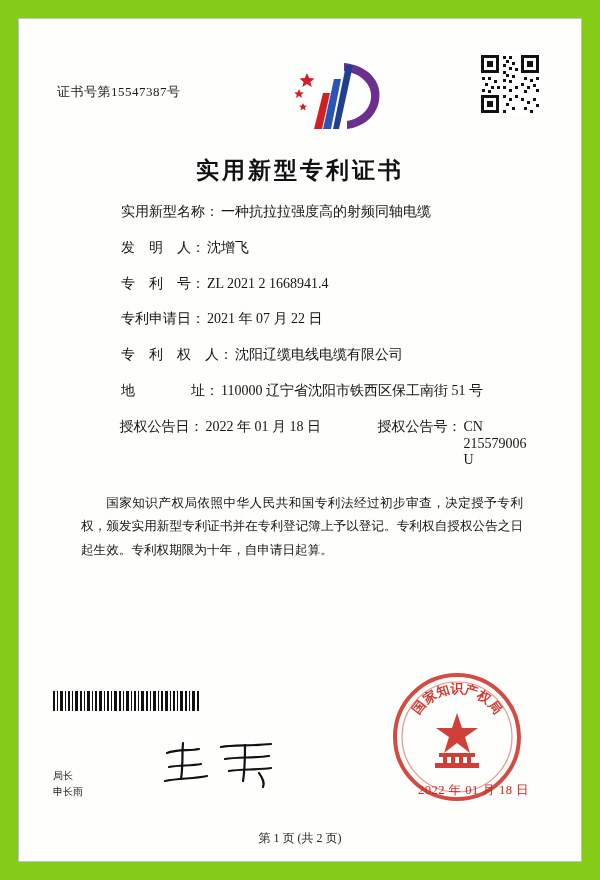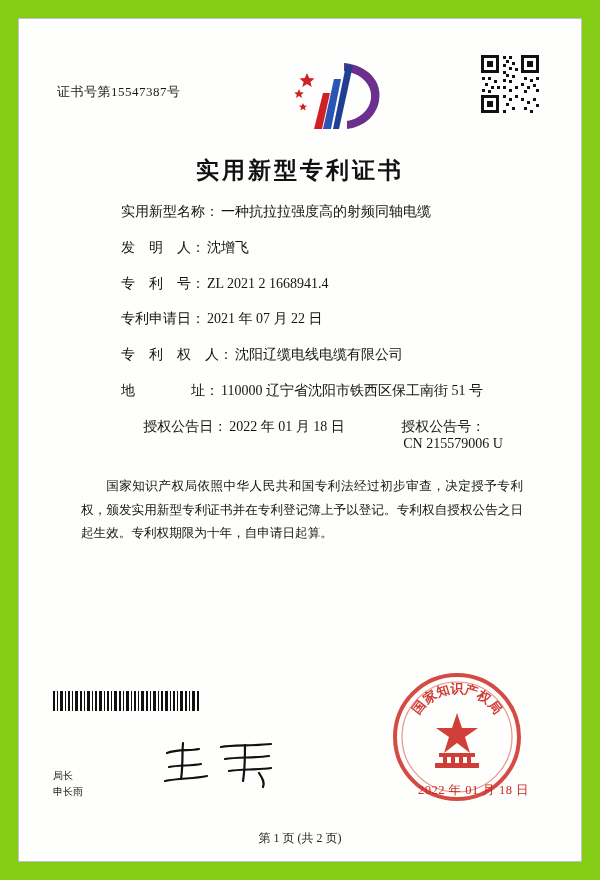--- a/index.html
+++ b/index.html
@@ -103,21 +103,20 @@
 
   .field-row.two-col {
     justify-content: center;
   }
   .two-col .col-a {
     flex: 0 0 258px;
     display: flex;
   }
   .two-col .col-b {
     display: flex;
-    flex-direction: column;
   }
 
   .body-text {
     padding: 4px 24px 0 28px;
     font-size: 12.6px;
     line-height: 1.85;
     text-align: justify;
     color: #151515;
   }
   .body-text p {

